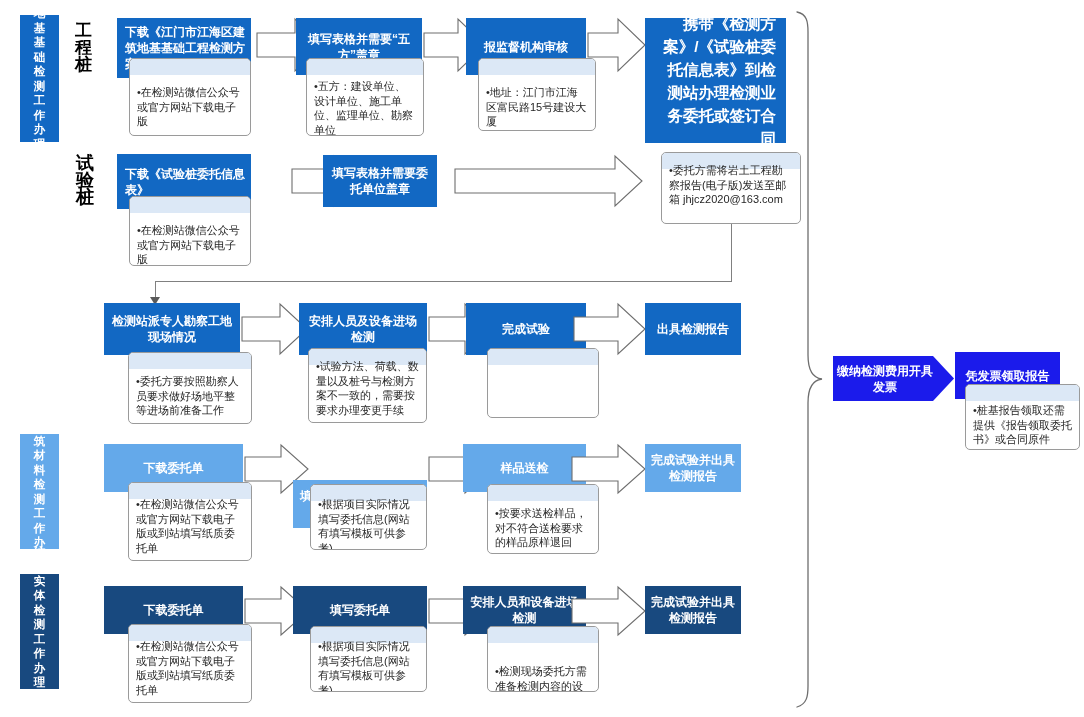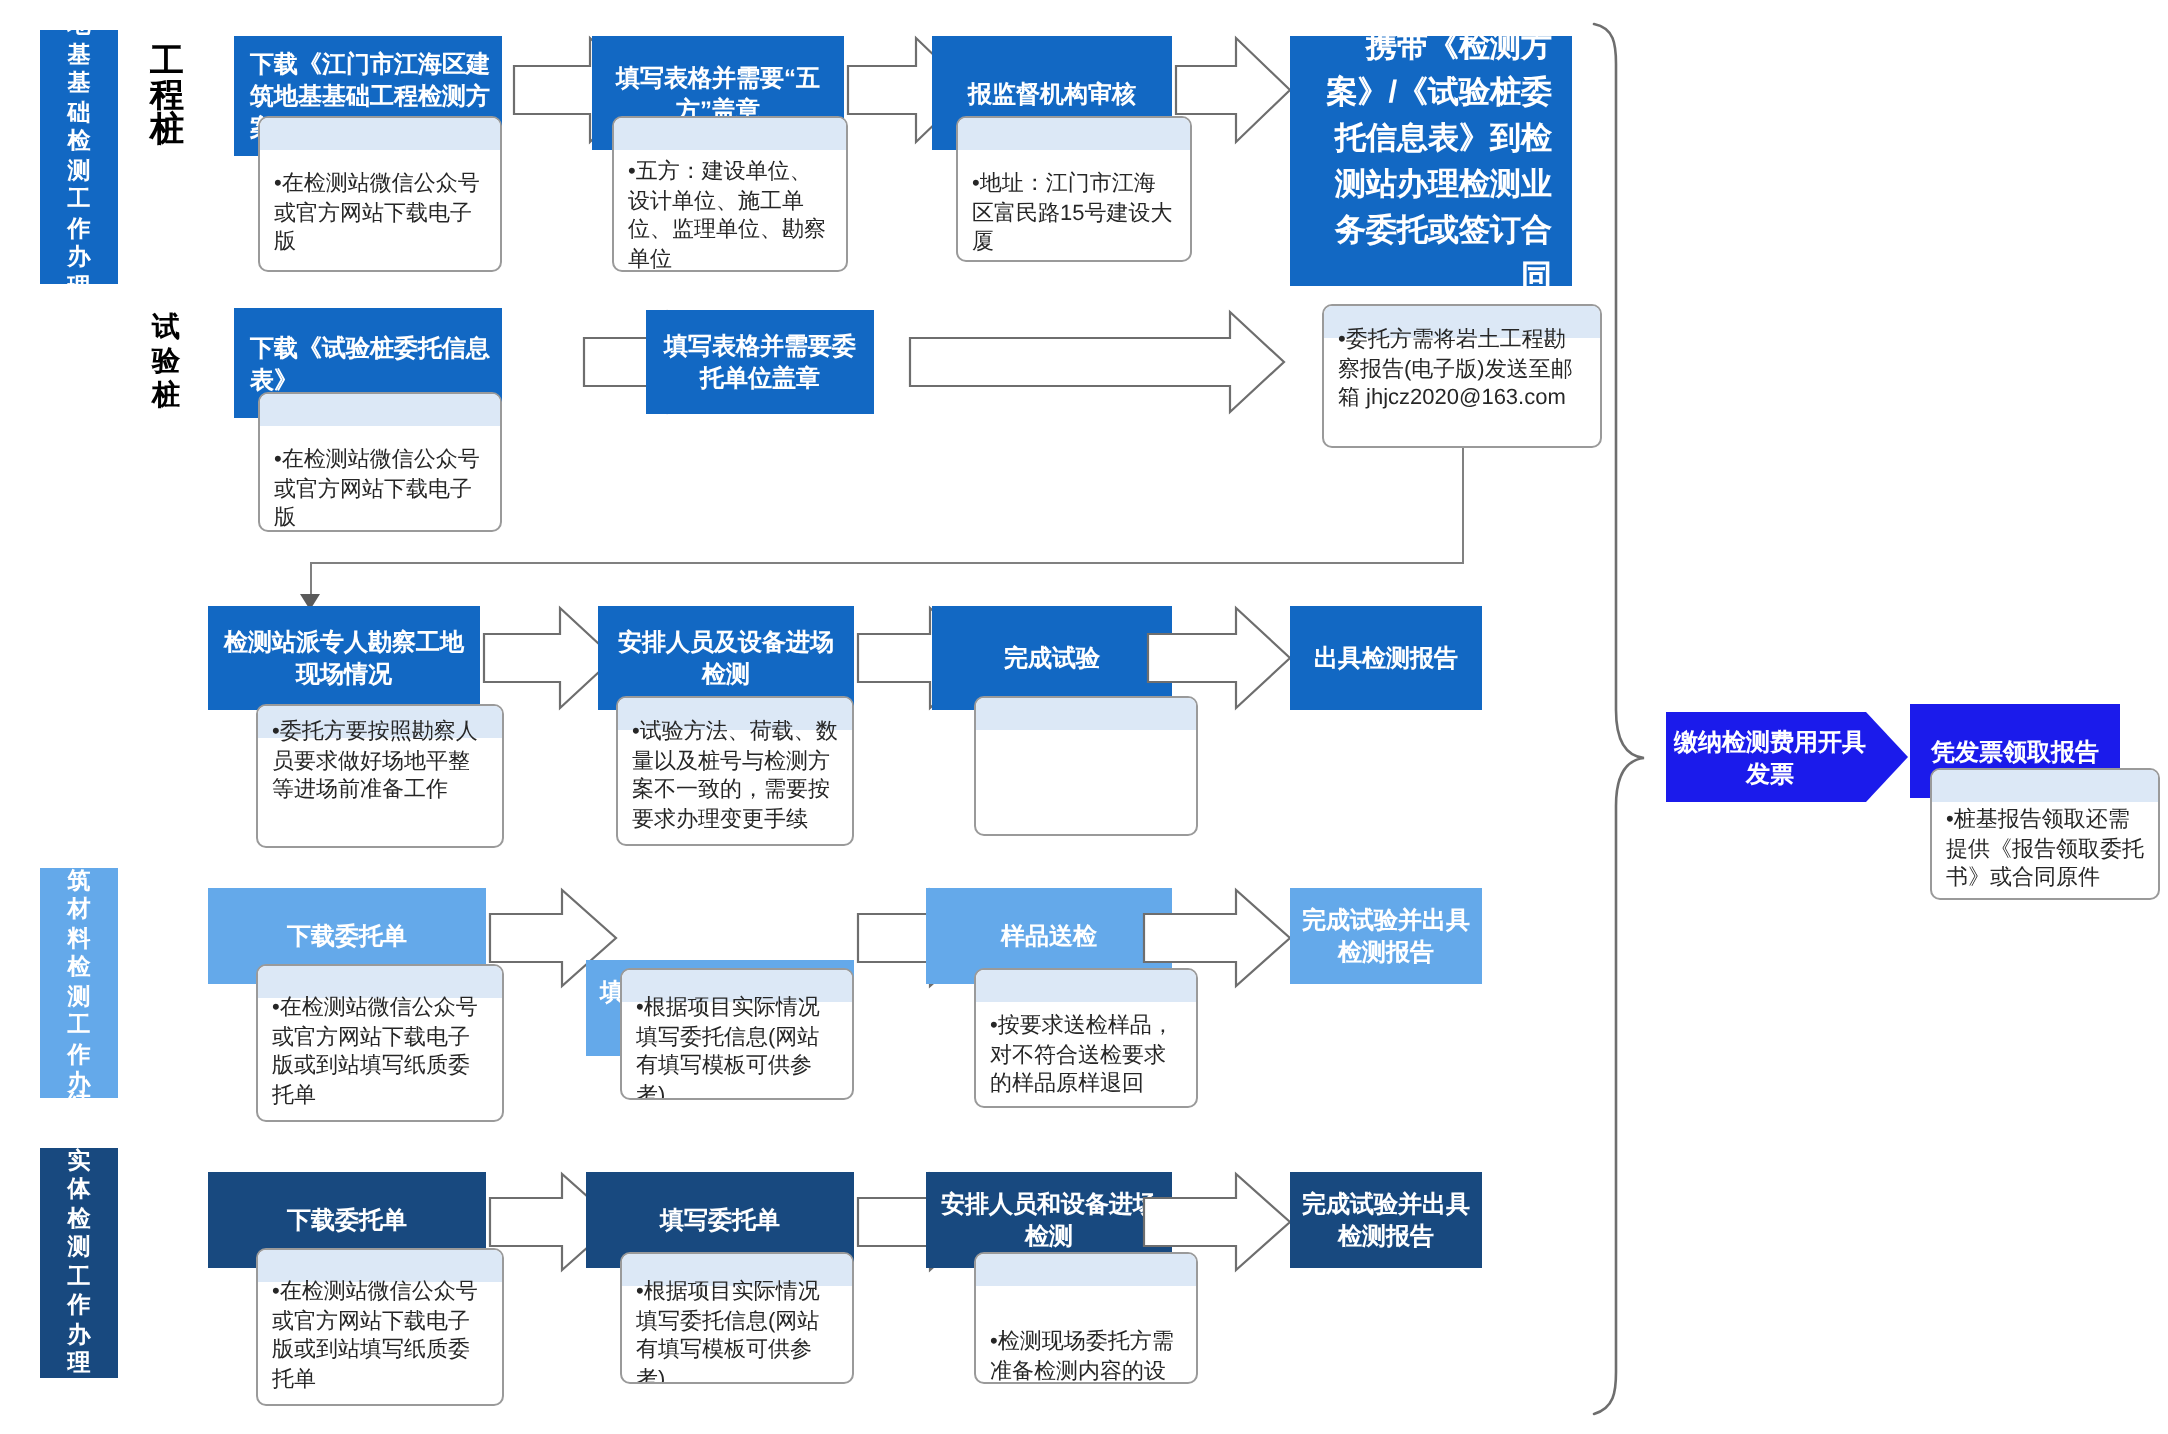--- a/index.html
+++ b/index.html
@@ -121,21 +121,21 @@
   <div class="node pbox big" style="left:645px;top:18px;width:141px;height:125px;background:#1268c3;">
     <span>携带《检测方案》/《试验桩委托信息表》到检测站办理检测业务委托或签订合同</span>
   </div>
   <div class="node note" style="left:661px;top:152px;width:140px;height:72px;">
     <div class="note-head" style="width:140px;"></div>
     <div class="note-body" style="margin-top:4px;">
       <span>•委托方需将岩土工程勘察报告(电子版)发送至邮箱 jhjcz2020@163.com</span>
     </div>
   </div>
 
-  <div class="node" style="left:76px;top:155px;width:22px;height:70px;color:#000;font-weight:bold;font-size:14px;line-height:17px;text-align:center;">
+  <div class="node" style="left:76px;top:155px;width:22px;height:70px;color:#000;font-weight:bold;font-size:18px;line-height:17px;text-align:center;">
     <span style="display:block;width:1em;word-break:break-all;">试验桩</span>
   </div>
 
   <div class="node pbox" style="left:117px;top:154px;width:134px;height:55px;background:#1268c3;justify-content:flex-start;text-align:left;padding-left:8px;">
     <span>下载《试验桩委托信息表》</span>
   </div>
   <div class="node note" style="left:129px;top:196px;width:122px;height:70px;">
     <div class="note-head" style="width:122px;"></div>
     <div class="note-body" style="margin-top:20px;">
       <span>•在检测站微信公众号或官方网站下载电子版</span>
@@ -161,21 +161,21 @@
   <div class="line" style="left:731px;top:224px;width:1px;height:58px;"></div>
   <div class="line" style="left:155px;top:281px;width:577px;height:1px;"></div>
   <div class="line" style="left:155px;top:281px;width:1px;height:20px;"></div>
   <div class="node" style="left:150px;top:297px;width:0;height:0;border-left:5px solid transparent;border-right:5px solid transparent;border-top:8px solid #5a5a5a;"></div>
 
   <div class="node pbox" style="left:104px;top:303px;width:136px;height:52px;background:#1268c3;">
     <span>检测站派专人勘察工地现场情况</span>
   </div>
   <div class="node note" style="left:128px;top:352px;width:124px;height:72px;">
     <div class="note-head" style="width:124px;"></div>
-    <div class="note-body" style="">
+    <div class="note-body" style="margin-top:15px;">
       <span>•委托方要按照勘察人员要求做好场地平整等进场前准备工作</span>
     </div>
   </div>
 
   <div class="arrow" style="left:242px;top:303px;">
     <svg width="66" height="52" viewBox="0 0 66 52">
       <path d="M0,14 L38,14 L38,1 L65,26 L38,51 L38,38 L0,38 Z" fill="#ffffff" stroke="#6e6e6e" stroke-width="1.1"></path>
     </svg>
   </div>
 

